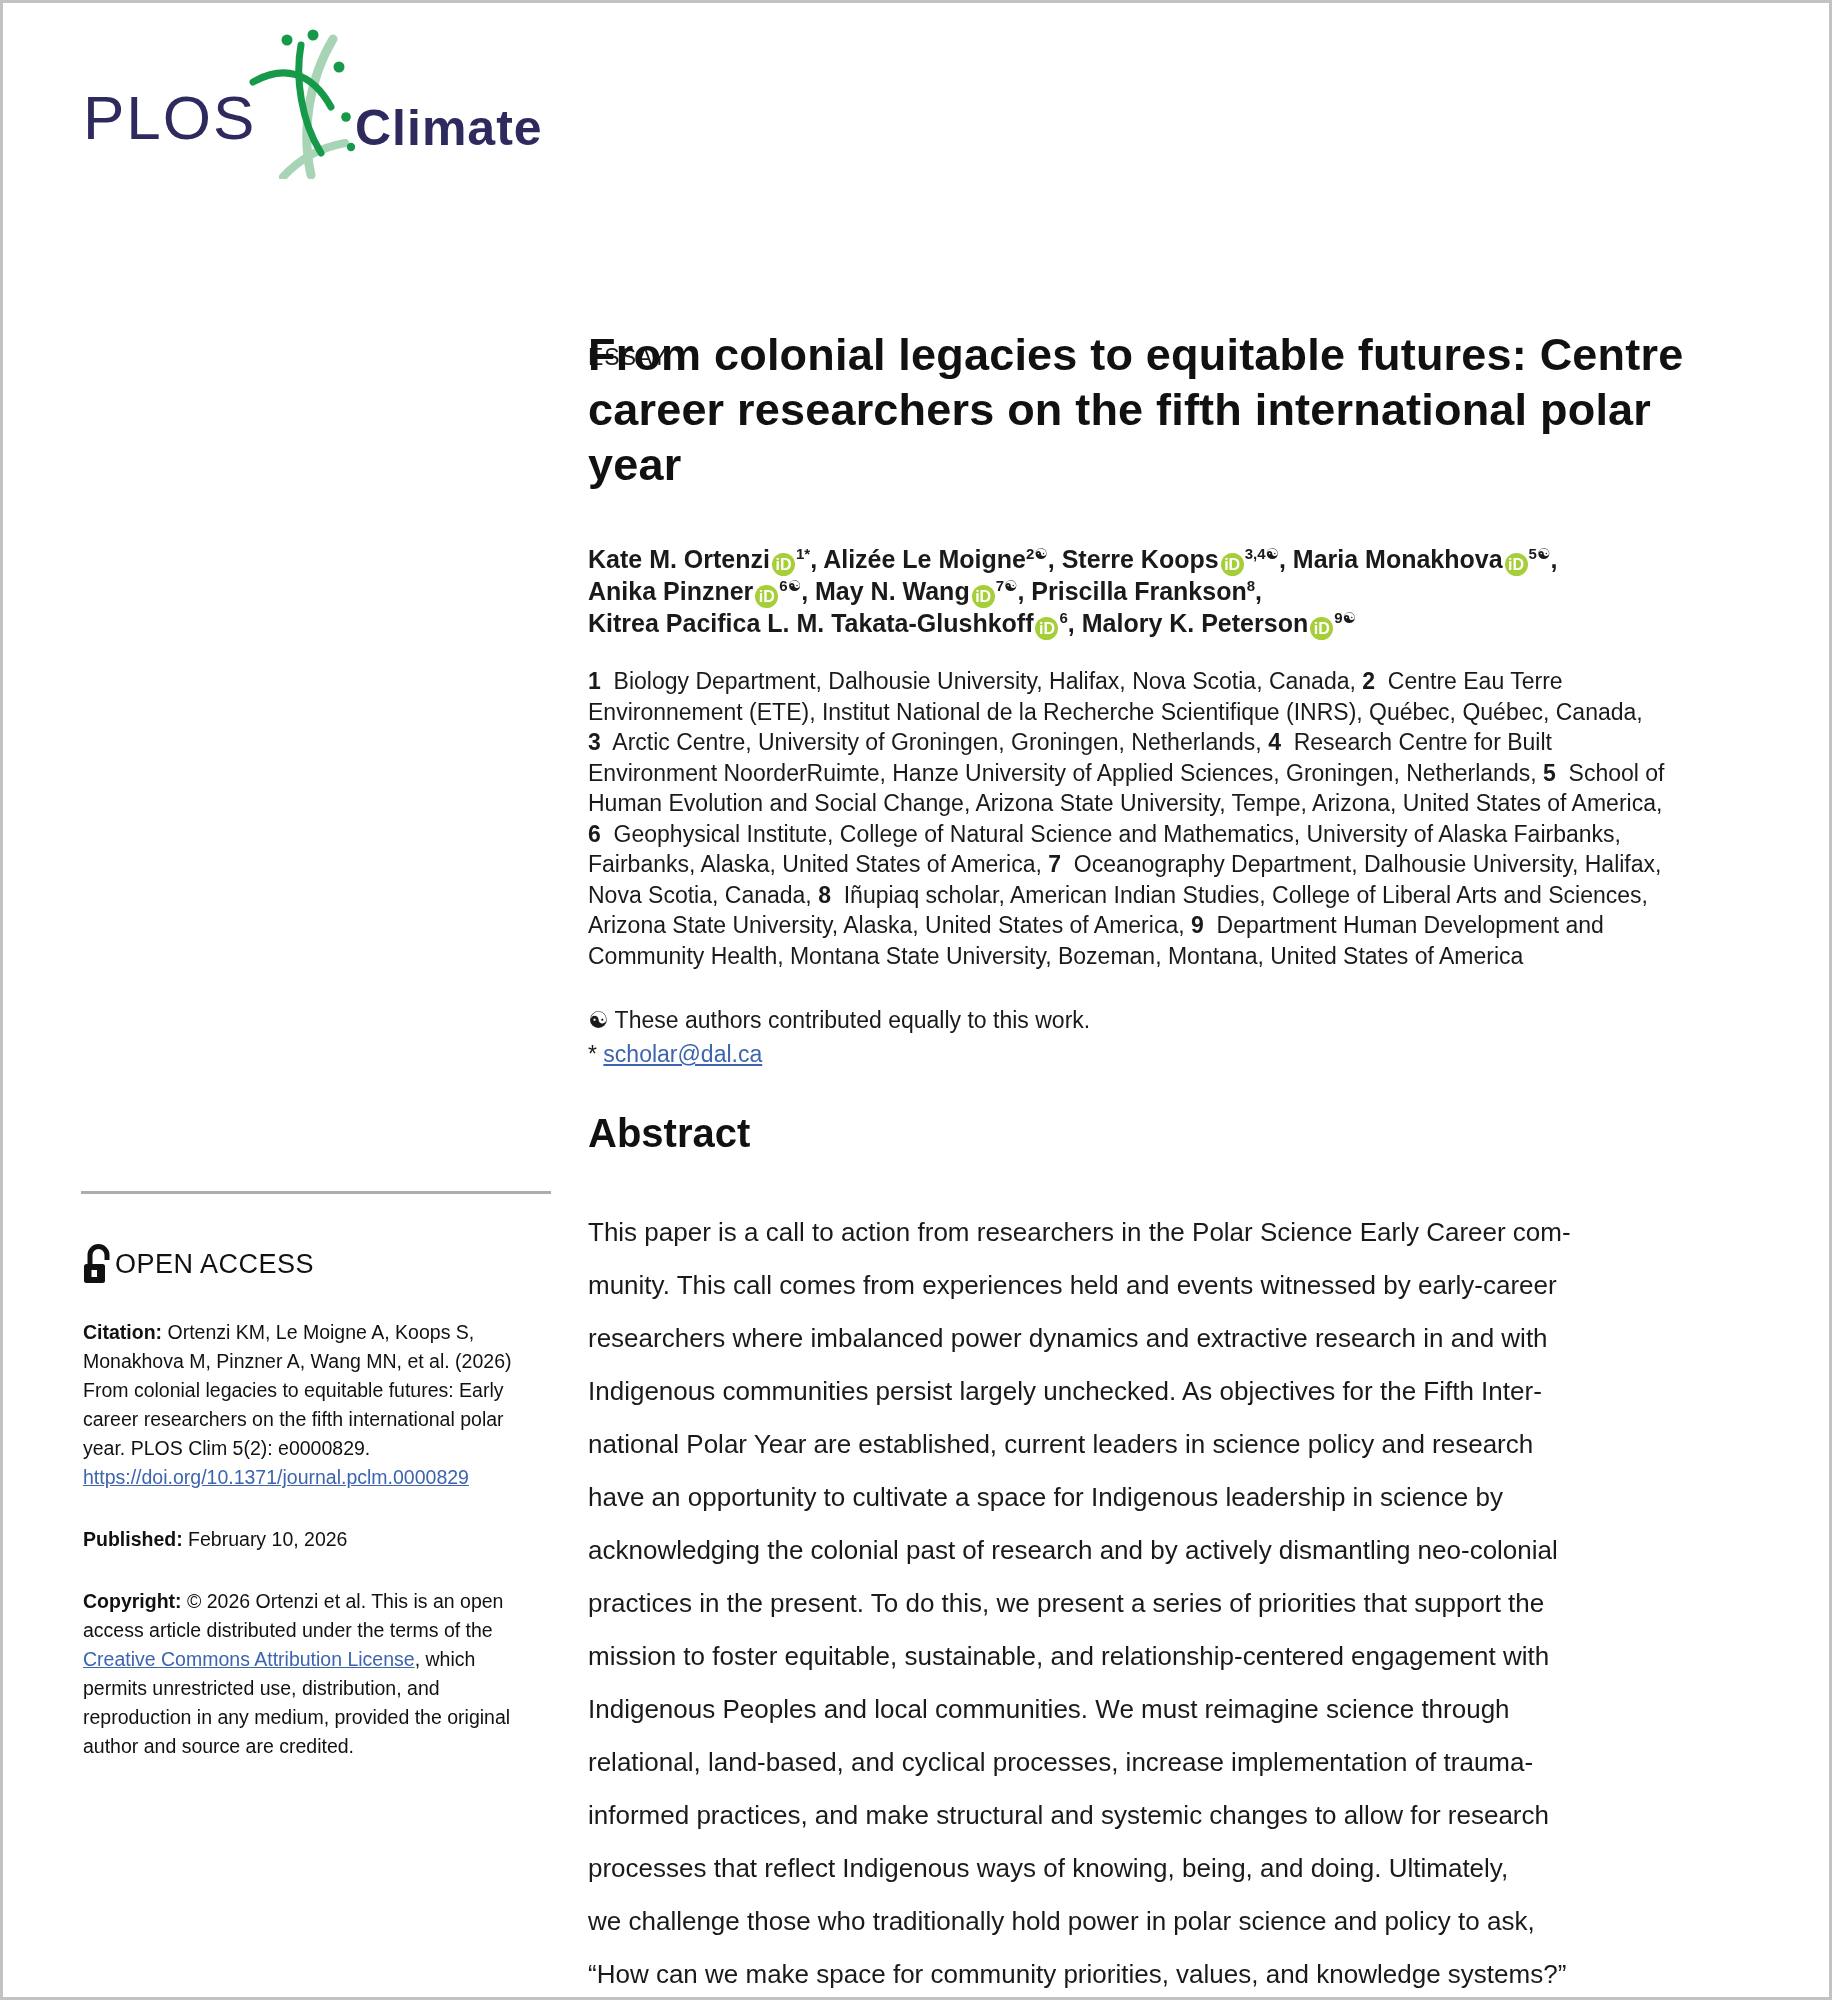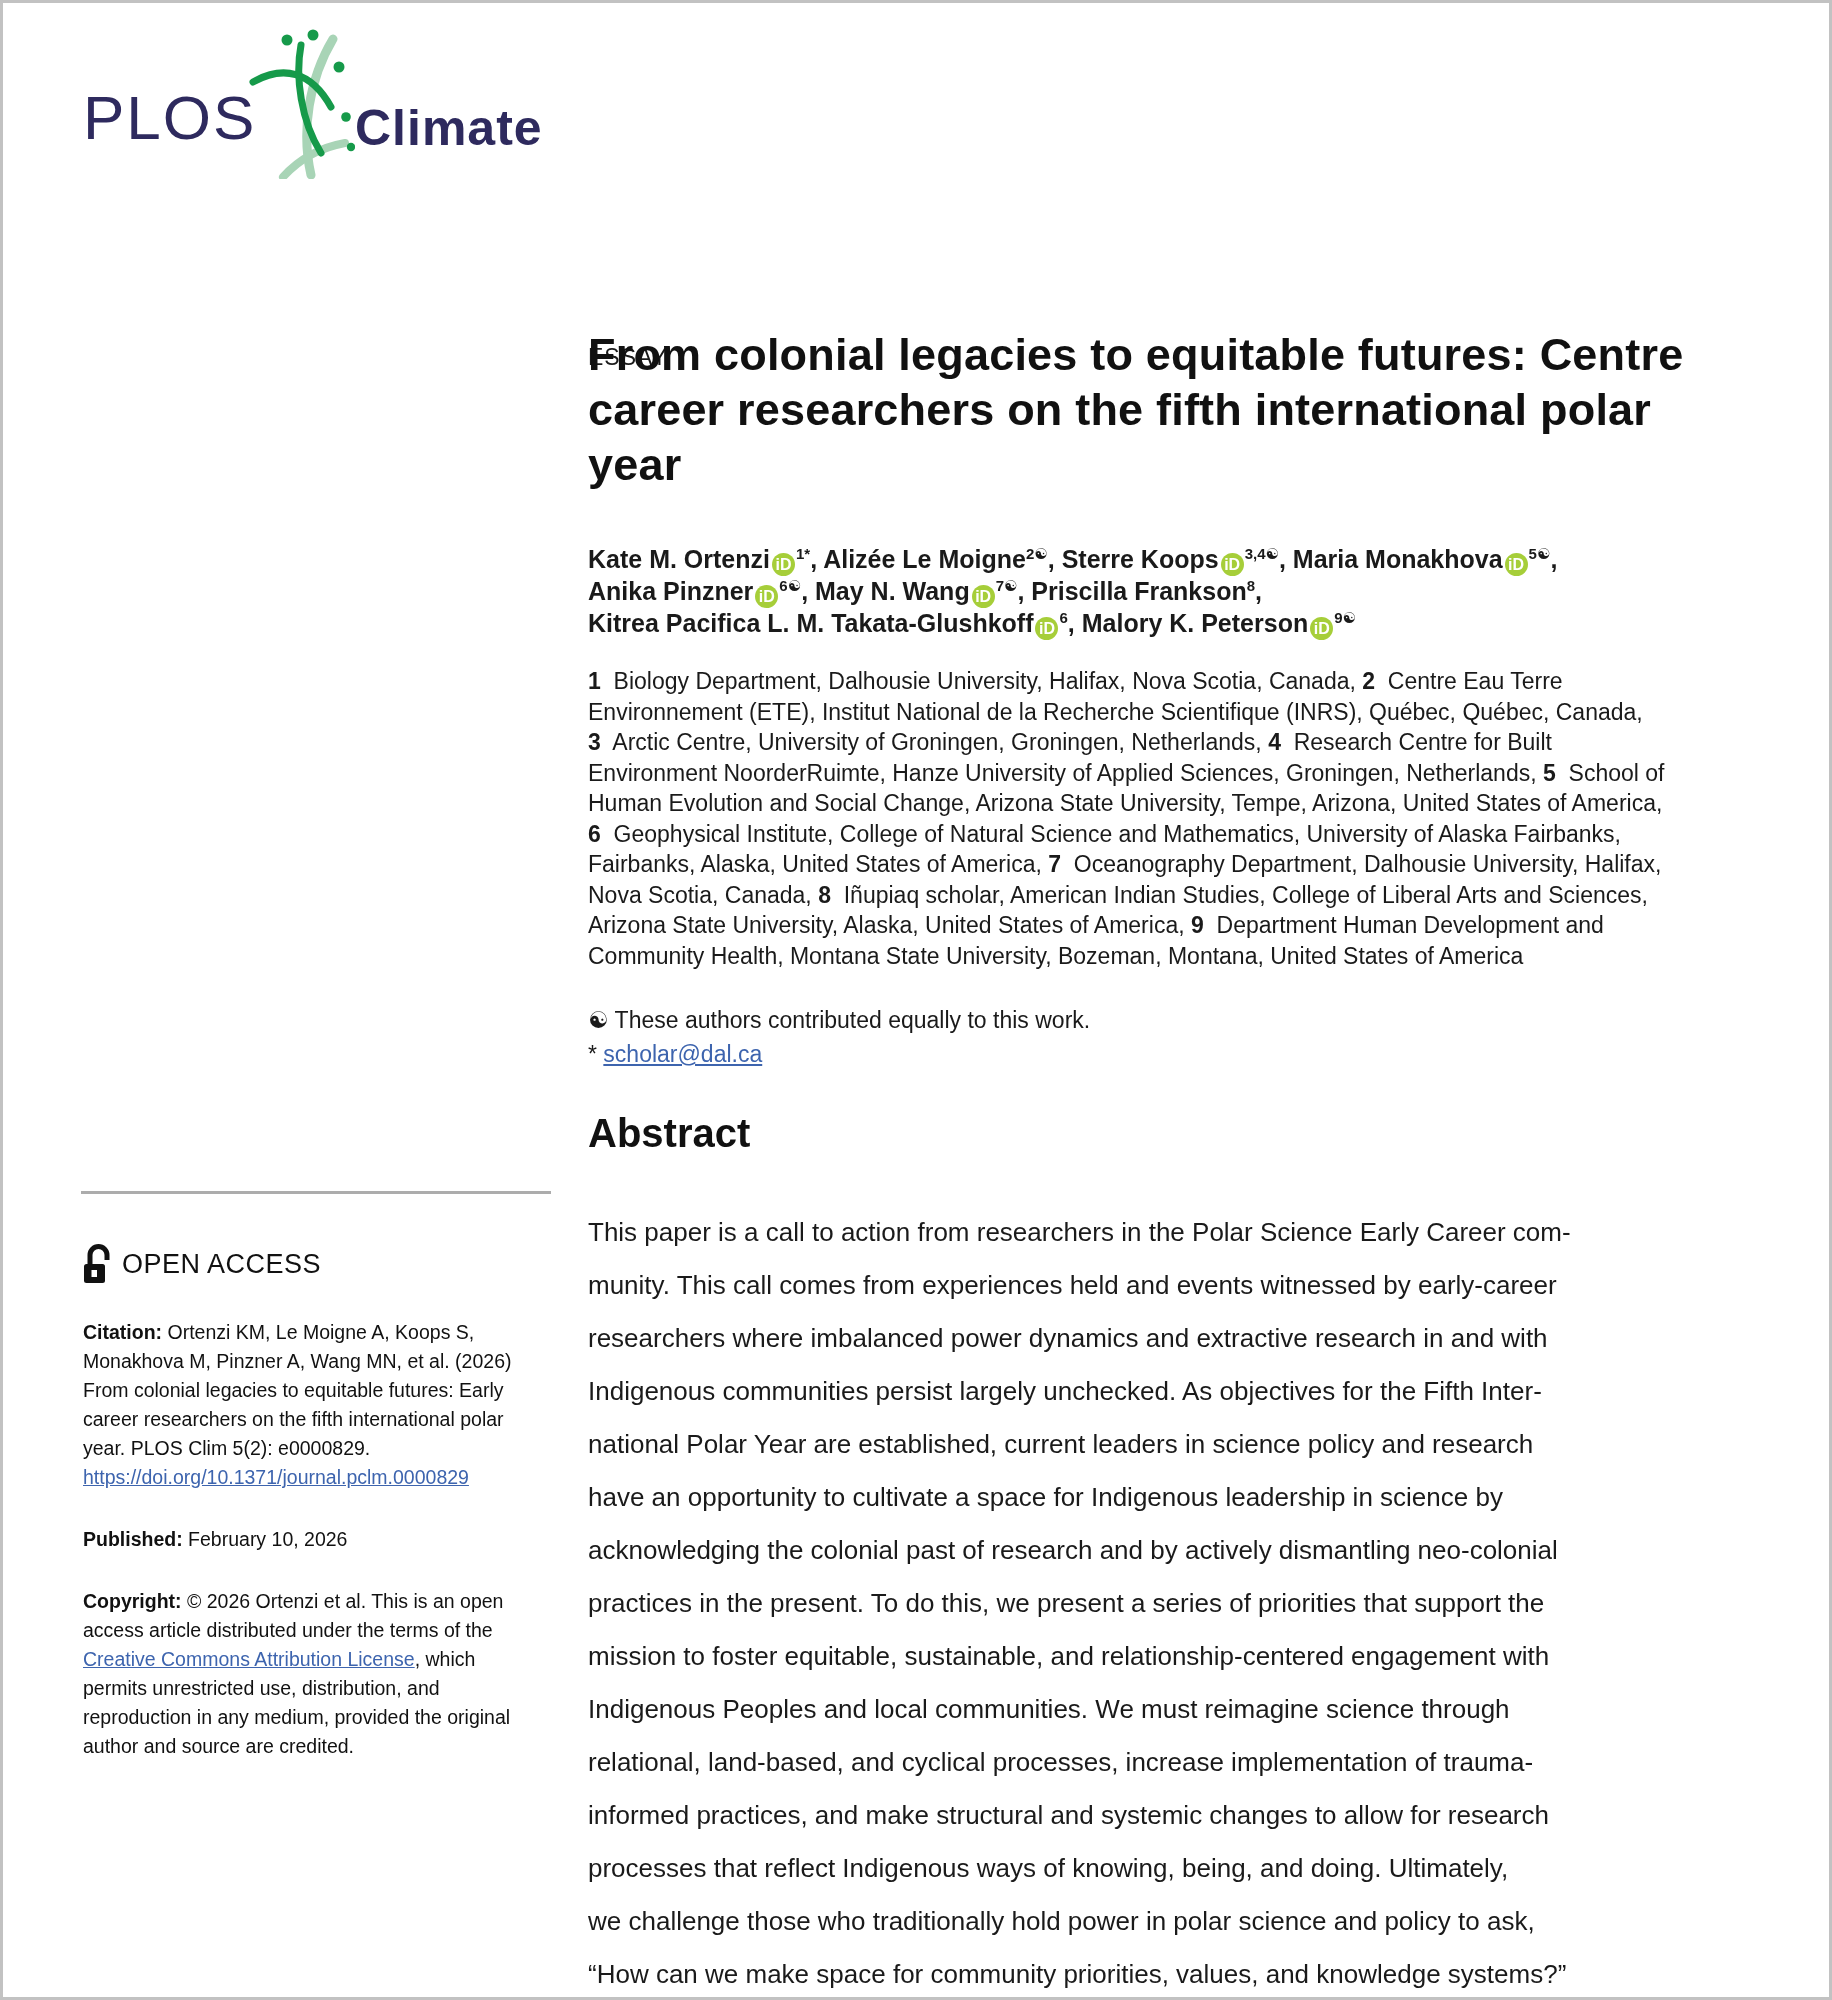--- a/index.html
+++ b/index.html
@@ -31,21 +31,21 @@
   .contrib { position:absolute; left:585px; top:1004px; font-size:23px; white-space:pre-wrap; }
   .corresp { position:absolute; left:585px; top:1038px; font-size:23px; white-space:pre-wrap; }
   .abs-head { position:absolute; left:585px; top:1108px; margin:0; font-size:40px;
               font-weight:700; color:#111; }
   .abs-body { position:absolute; left:585px; top:1203px; width:1195px; margin:0;
               font-size:26px; line-height:53px; white-space:pre-line; color:#1a1a1a; }
   
   .side-divider { position:absolute; left:78px; top:1188px; width:470px; height:3px;
                   background:#acacac; }
   .sidebar { position:absolute; left:80px; top:1240px; width:455px; }
-  .oa-row { display:flex; align-items:center; gap:9px; }
+  .oa-row { display:flex; align-items:center; gap:2px; }
   .oa-row svg { flex:0 0 auto; }
   .oa-label { font-size:27px; letter-spacing:0.5px; color:#111; }
   .side-block { margin-top:33px; font-size:19.5px; line-height:29px; color:#111; }
   .b { font-weight:700; }
   .lnk { color:#3d64ae; text-decoration:underline; cursor:pointer; }
 </style>
 </head>
 <body>
 
 <div id="page">

